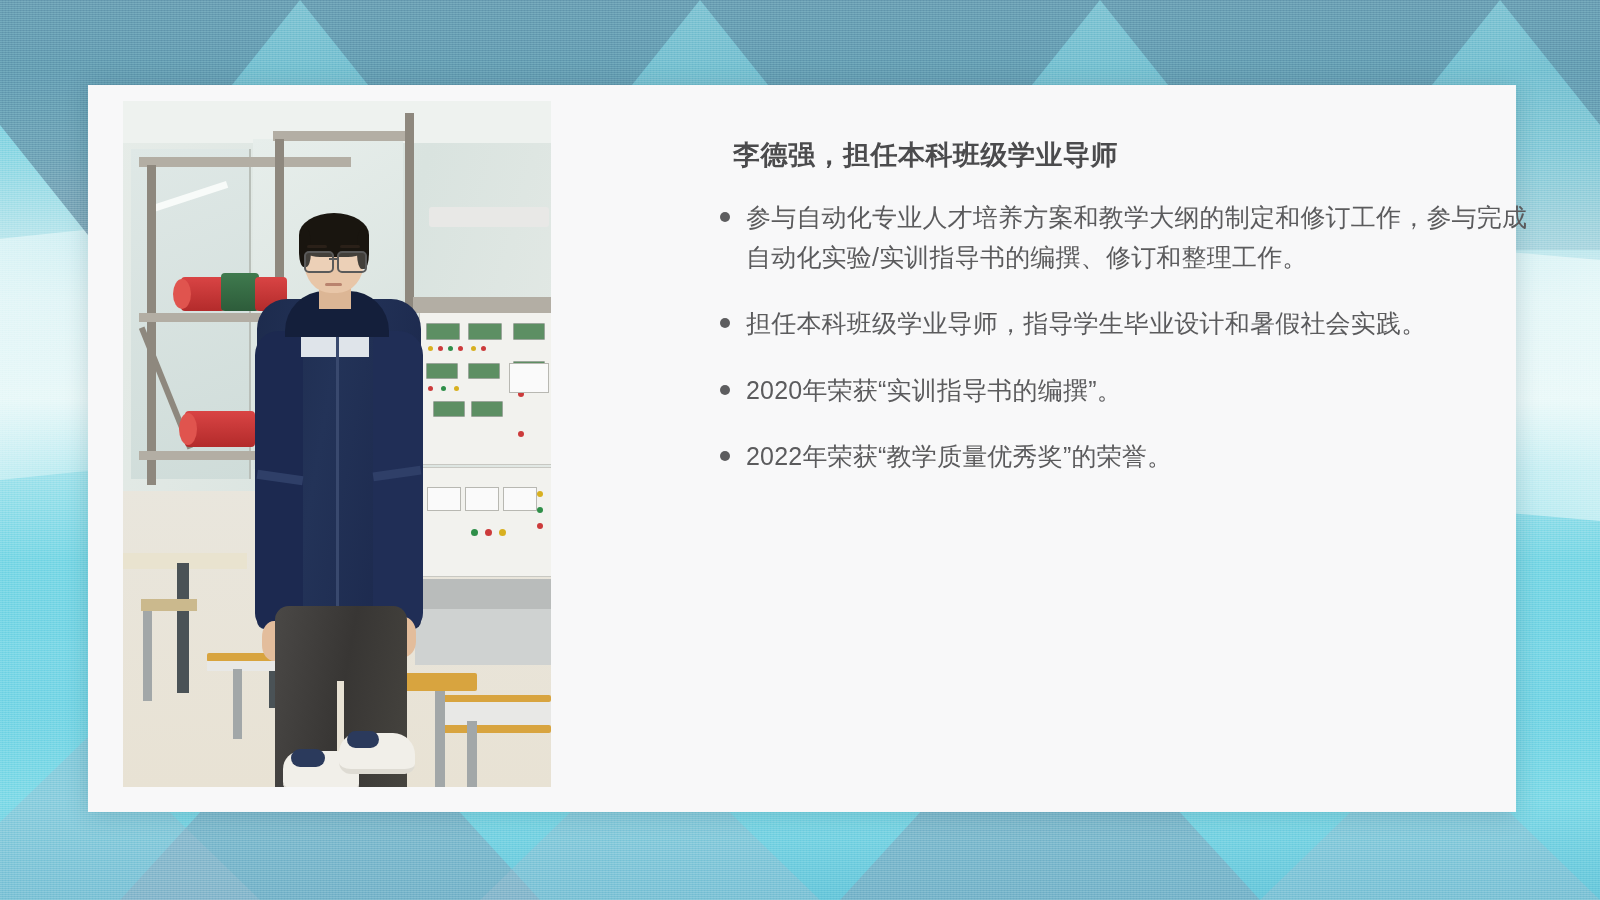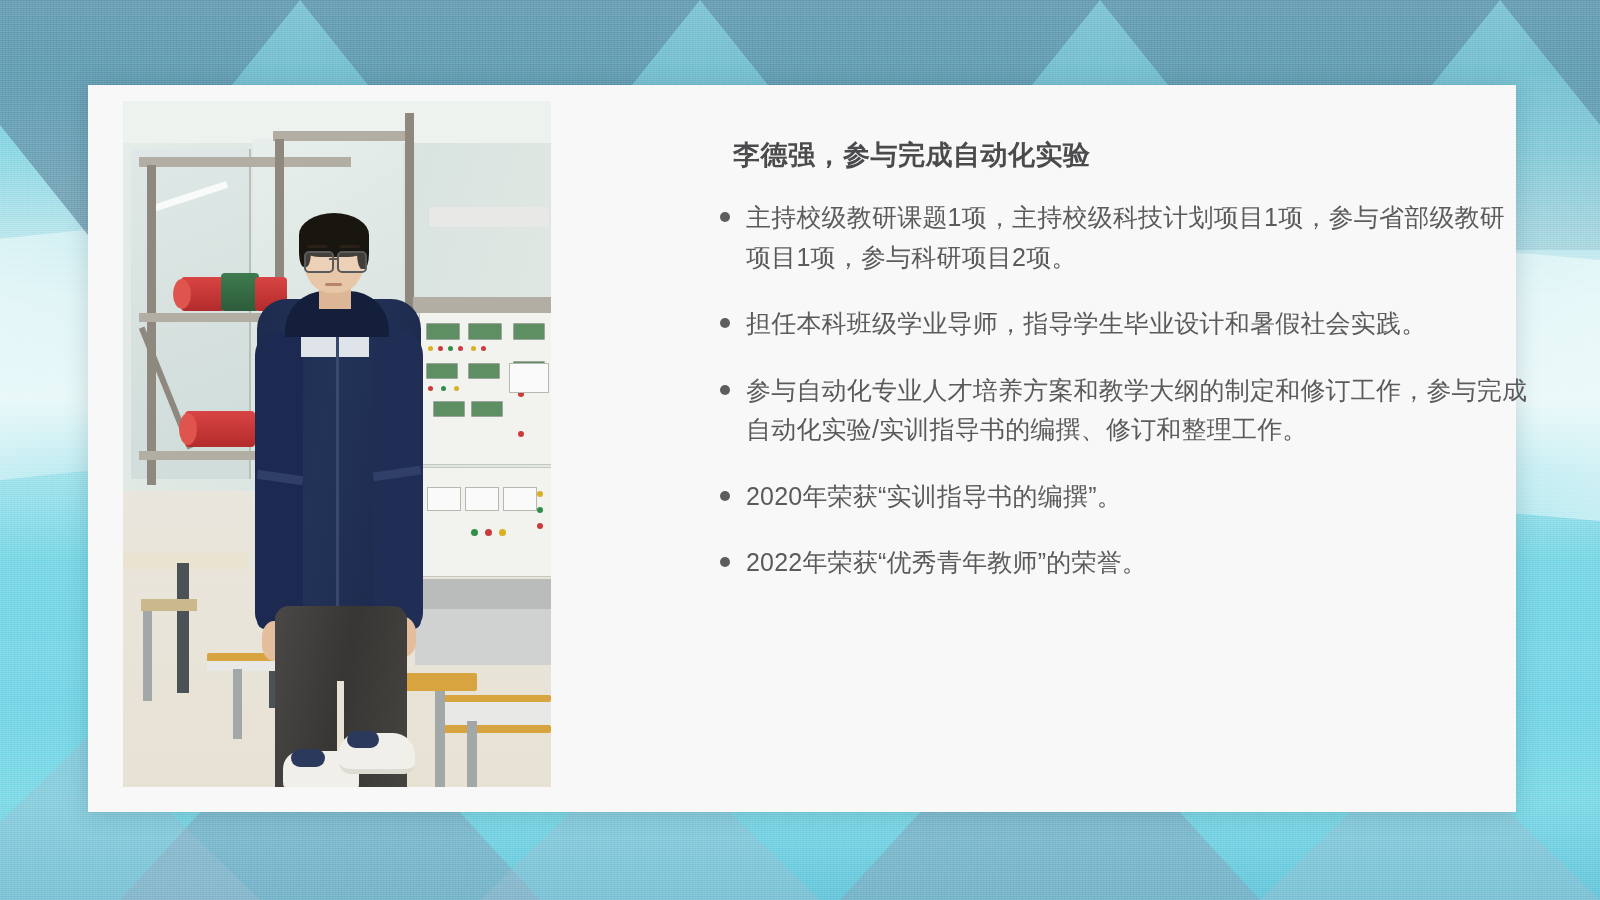--- a/index.html
+++ b/index.html
@@ -353,40 +353,36 @@
       <div class="p-pants"></div>
       <div class="p-leg-gap"></div>
       <div class="p-shoe-l"></div>
       <div class="p-shoe-navy-l"></div>
       <div class="p-shoe-r"></div>
       <div class="p-shoe-navy-r"></div>
     </div>
 
     <div id="text-col">
 
-      <div id="title">李德强，参与完成自动化实验</div>
+      <div id="title">李德强，担任本科班级学业导师</div>
 
       <div id="bullets">
         <div class="bullet">
           <span class="mark"></span>
-          <span>主持校级教研课题1项，主持校级科技计划项目1项，参与省部级教研项目1项，参与科研项目2项。</span>
+          <span>参与自动化专业人才培养方案和教学大纲的制定和修订工作，参与完成自动化实验/实训指导书的编撰、修订和整理工作。</span>
         </div>
         <div class="bullet">
           <span class="mark"></span>
           <span>担任本科班级学业导师，指导学生毕业设计和暑假社会实践。</span>
         </div>
         <div class="bullet">
           <span class="mark"></span>
-          <span>参与自动化专业人才培养方案和教学大纲的制定和修订工作，参与完成自动化实验/实训指导书的编撰、修订和整理工作。</span>
-        </div>
-        <div class="bullet">
-          <span class="mark"></span>
           <span>2020年荣获“实训指导书的编撰”。</span>
         </div>
         <div class="bullet">
           <span class="mark"></span>
-          <span>2022年荣获“优秀青年教师”的荣誉。</span>
+          <span>2022年荣获“教学质量优秀奖”的荣誉。</span>
         </div>
       </div>
 
     </div>
   </div>
 </div>
 
 </body></html>

